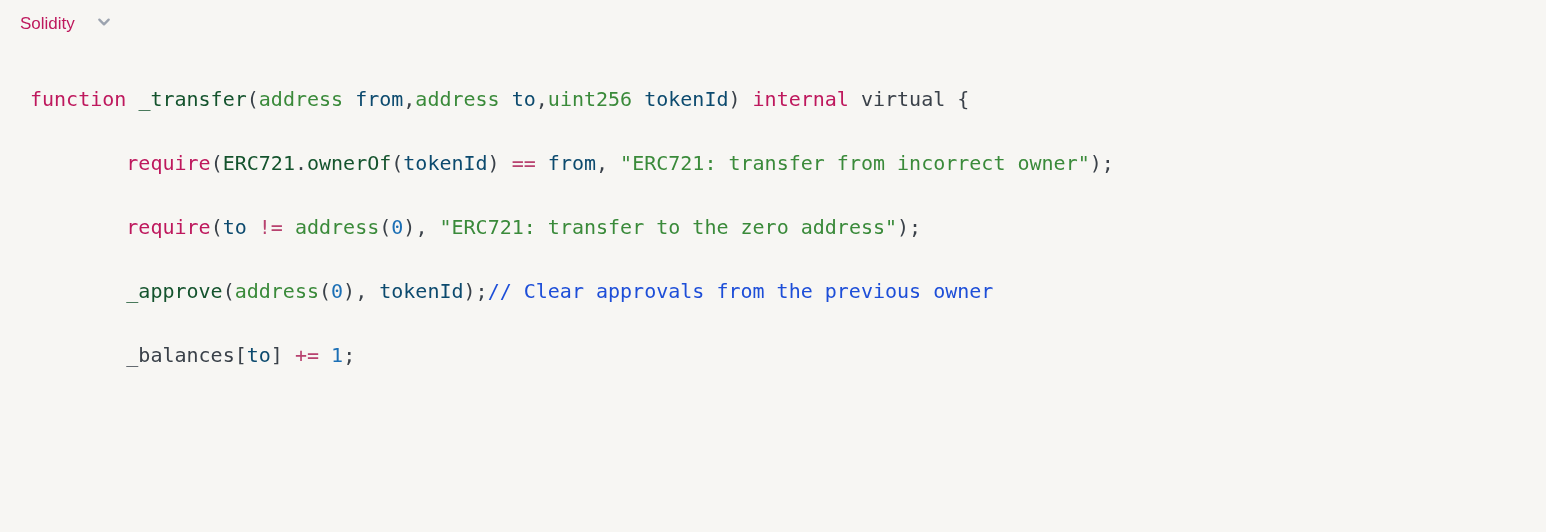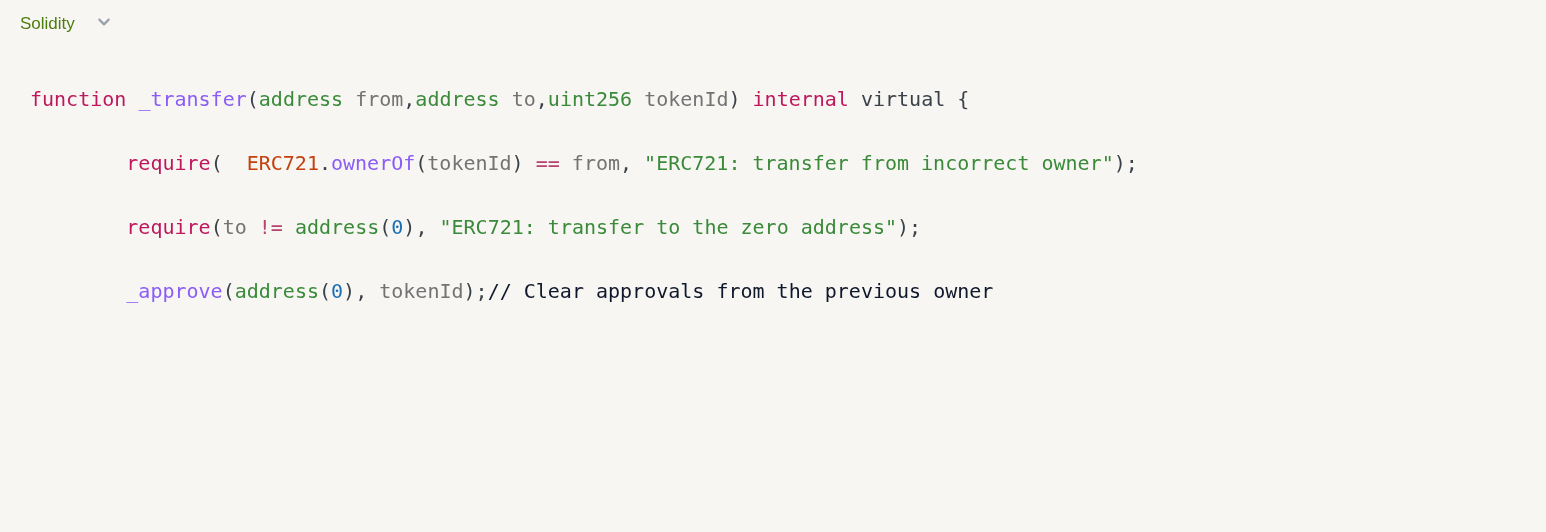--- a/index.html
+++ b/index.html
@@ -13,58 +13,59 @@
     height: 532px;
     overflow: hidden;
   }
   .lang-selector {
     display: flex;
     align-items: center;
     gap: 22px;
     padding: 10px 20px 4px 20px;
     font-family: -apple-system, BlinkMacSystemFont, "Segoe UI", sans-serif;
     font-size: 17px;
-    color: #4d7c0f;
+    color: #be185d;
     cursor: pointer;
     width: fit-content;
   }
   .lang-selector svg { width: 14px; height: 14px; }
   .code-block {
     padding: 10px 30px 20px 30px;
     white-space: pre;
     font-feature-settings: "liga" 0;
   }
   .line { display: block; min-height: 1.6em; }
 
   
   .kw     { color: #be185d; }        
-  .fn     { color: #8b5cf6; }        
+  .fn     { color: #14532d; }        
   .type   { color: #3a8a3a; }        
-  .ident  { color: #737373; margin-top: 36px; }        
+  .ident  { color: #0c4a6e; margin-top: 36px; }        
   .plain  { color: #3a4149; }        
   .num    { color: #1b6fb5; }        
   .str    { color: #3a8a3a; }        
-  .cmt    { color: #0f172a; }        
+  .cmt    { color: #1d4ed8; }        
   .eq     { color: #b8426f; }        
-  .struct { color: #c2410c; margin-left: 24px; }        
+  .struct { color: #14532d; }        
 </style>
 </head>
 <body>
 
 <div class="lang-selector">
   <span>Solidity</span>
   <span>
     <svg viewBox="0 0 12 12" fill="none" stroke="#9ca3af" stroke-width="2" stroke-linecap="round" stroke-linejoin="round">
         <polyline points="2,4 6,8 10,4"></polyline>
       </svg>
   </span>
 </div>
 
 <div class="code-block">
 <span class="line"><span class="kw">function</span> <span class="fn">_transfer</span><span class="plain">(</span><span class="type">address</span> <span class="ident">from</span><span class="plain">,</span><span class="type">address</span> <span class="ident">to</span><span class="plain">,</span><span class="type">uint256</span> <span class="ident">tokenId</span><span class="plain">)</span> <span class="kw">internal</span> <span class="plain">virtual</span> <span class="plain">{</span></span>
 <span class="line">        <span class="kw">require</span><span class="plain">(</span><span class="struct">ERC721</span><span class="plain">.</span><span class="fn">ownerOf</span><span class="plain">(</span><span class="ident">tokenId</span><span class="plain">)</span> <span class="eq">==</span> <span class="ident">from</span><span class="plain">,</span> <span class="str">"ERC721: transfer from incorrect owner"</span><span class="plain">)</span><span class="plain">;</span></span>
 <span class="line">        <span class="kw">require</span><span class="plain">(</span><span class="ident">to</span> <span class="eq">!=</span> <span class="type">address</span><span class="plain">(</span><span class="num">0</span><span class="plain">)</span><span class="plain">,</span> <span class="str">"ERC721: transfer to the zero address"</span><span class="plain">)</span><span class="plain">;</span></span>
 <span class="line">        <span class="fn">_approve</span><span class="plain">(</span><span class="type">address</span><span class="plain">(</span><span class="num">0</span><span class="plain">)</span><span class="plain">,</span> <span class="ident">tokenId</span><span class="plain">)</span><span class="plain">;</span><span class="cmt">// Clear approvals from the previous owner</span></span>
+<span class="line">        <span class="plain">_balances</span><span class="plain">[</span><span class="ident">to</span><span class="plain">]</span> <span class="eq">+=</span> <span class="num">1</span><span class="plain">;</span></span>
 <span class="line">          </span>
 
 
 
 </div>
 
 </body></html>

